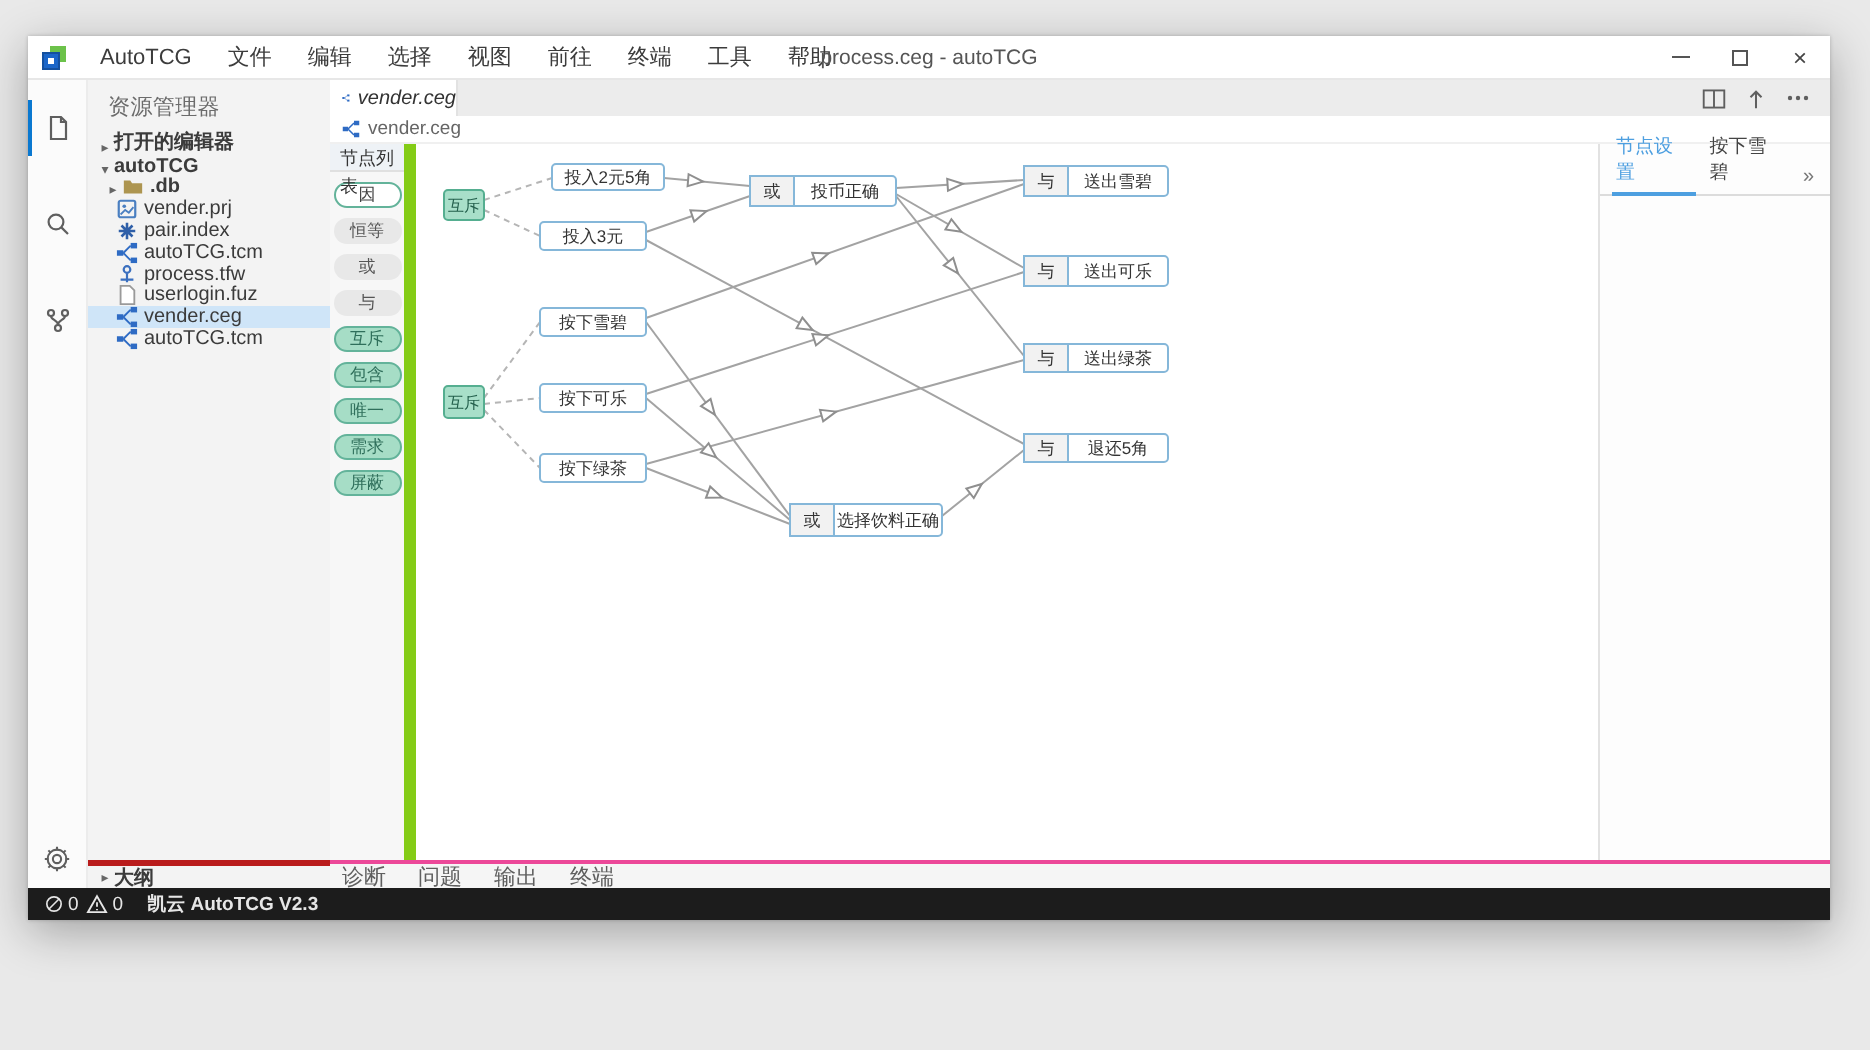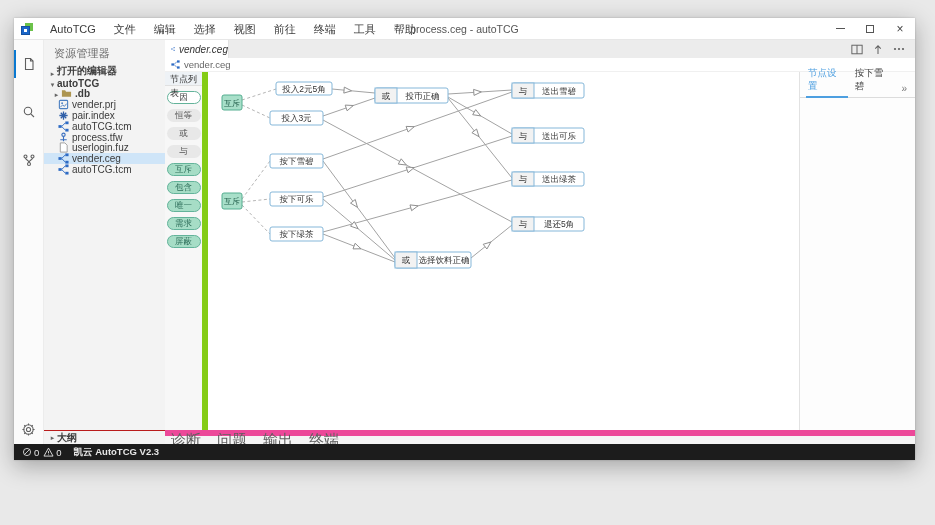--- a/index.html
+++ b/index.html
@@ -35,21 +35,21 @@
   
   .sidebar { position:absolute; top:22px; bottom:30px; left:30px; width:121px; background:#f3f3f3; overflow:hidden; }
   .sb-header { font-size:11px; color:#6b6b6b; padding:6px 0 6px 10px; letter-spacing:.2px; }
   .row { display:flex; align-items:flex-end; height:10.8px; font-size:10px; color:#3b3b3b; white-space:nowrap; cursor:default; }
   .row .chev { width:9px; text-align:center; font-size:7px; color:#666; flex:0 0 auto; }
   .row.section { font-weight:bold; padding-left:4px; }
   .row.file { padding-left:14px; }
   .row.selected { background:#cfe5f8; }
   .ficon { width:11px; height:11px; margin-right:3px; flex:0 0 auto; display:flex; align-items:center; justify-content:center; }
   .outline-row { position:absolute; bottom:16px; left:30px; width:121px; height:14px; background:#f3f3f3;
-                 border-top:1px solid #b91c1c; display:flex; align-items:center; font-size:10px; color:#3b3b3b; font-weight:bold; }
+                 border-top:3px solid #b91c1c; display:flex; align-items:center; font-size:10px; color:#3b3b3b; font-weight:bold; }
   .outline-row .chev { width:9px; text-align:center; font-size:7px; color:#666; margin-left:4px; font-weight:normal;}
 
   
   .editor { position:absolute; top:22px; bottom:30px; left:151px; right:0; display:flex; flex-direction:column; background:#fff; }
   .tabbar { height:18px; background:#ececec; display:flex; align-items:stretch; flex:0 0 auto; }
   .tab { width:64px; background:#fff; display:flex; align-items:center; padding-left:6px; gap:4px;
          font-size:10px; color:#333; font-style:italic; border-right:1px solid #e2e2e2; }
   .tab-actions { margin-left:auto; display:flex; align-items:center; gap:10px; padding-right:10px; color:#555; }
   .tab-actions svg { stroke:#5f5f5f; fill:none; stroke-width:1.1; }
   .breadcrumb { height:14px; background:#fff; display:flex; align-items:center; gap:4px; padding-left:6px;
@@ -82,22 +82,22 @@
   .rightpanel { width:116px; flex:0 0 auto; background:#fdfdfd; border-left:1px solid #e2e2e2; }
   .rp-tabs { display:flex; align-items:flex-end; padding:8px 8px 0 8px; gap:9px; font-size:9.5px;
              border-bottom:1px solid #dcdcdc; height:26px; position:relative;}
   .rp-tab { padding-bottom:4px; color:#444; position:relative; cursor:default; }
   .rp-tab.active { color:#4d9fe0; }
   .rp-tab.active::after { content:""; position:absolute; left:-2px; right:-2px; bottom:-1px; height:2px; background:#4d9fe0; }
   .rp-collapse { margin-left:auto; color:#777; font-size:10px; padding-bottom:3px; cursor:default; }
 
   
   .bottombar { position:absolute; bottom:16px; left:151px; right:0; height:14px; background:#f5f5f5;
-               border-top:6px solid #ec4899; display:flex; align-items:center; gap:16px; padding-left:6px;
-               font-size:15px; color:#5f5f5f; }
+               border-top:2px solid #ec4899; display:flex; align-items:center; gap:16px; padding-left:6px;
+               font-size:11px; color:#5f5f5f; }
   .bottombar span { cursor:default; }
   .statusbar { position:absolute; bottom:0; left:0; right:0; height:16px; background:#1c1c1c; color:#e6e6e6;
                display:flex; align-items:center; font-size:9.5px; gap:4px; padding-left:8px; }
   .statusbar .grp { display:flex; align-items:center; gap:2px; }
   .statusbar svg { stroke:#e6e6e6; fill:none; stroke-width:1; }
   .statusbar .brand { margin-left:8px; font-weight:bold; }
 </style>
 </head>
 <body>
 

